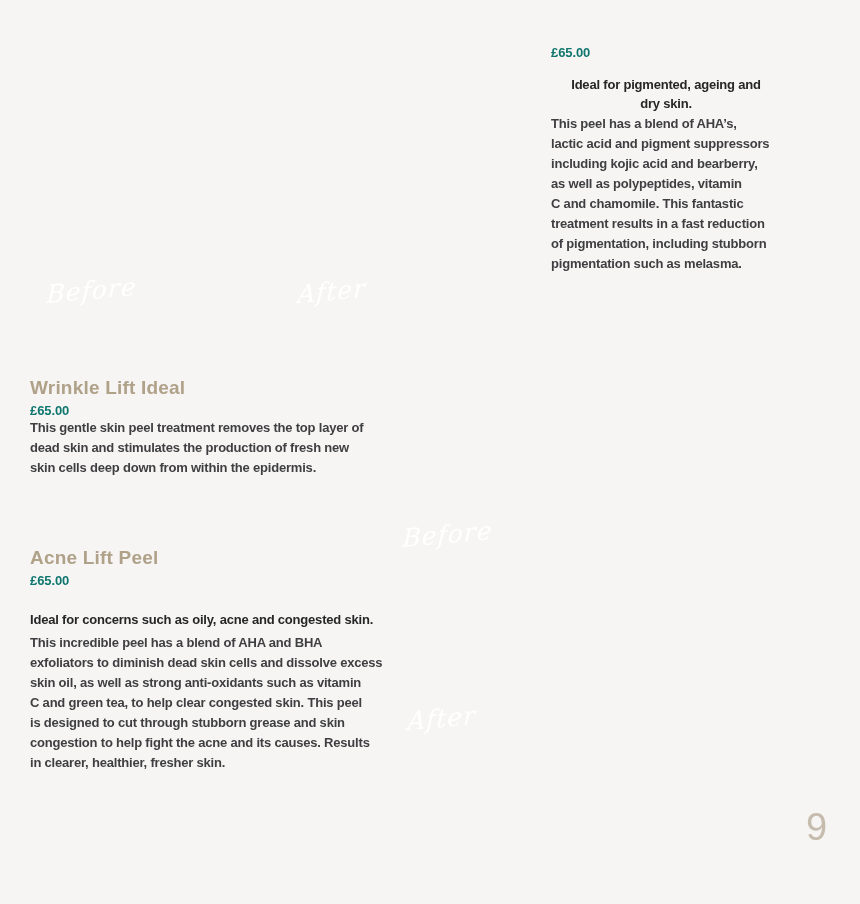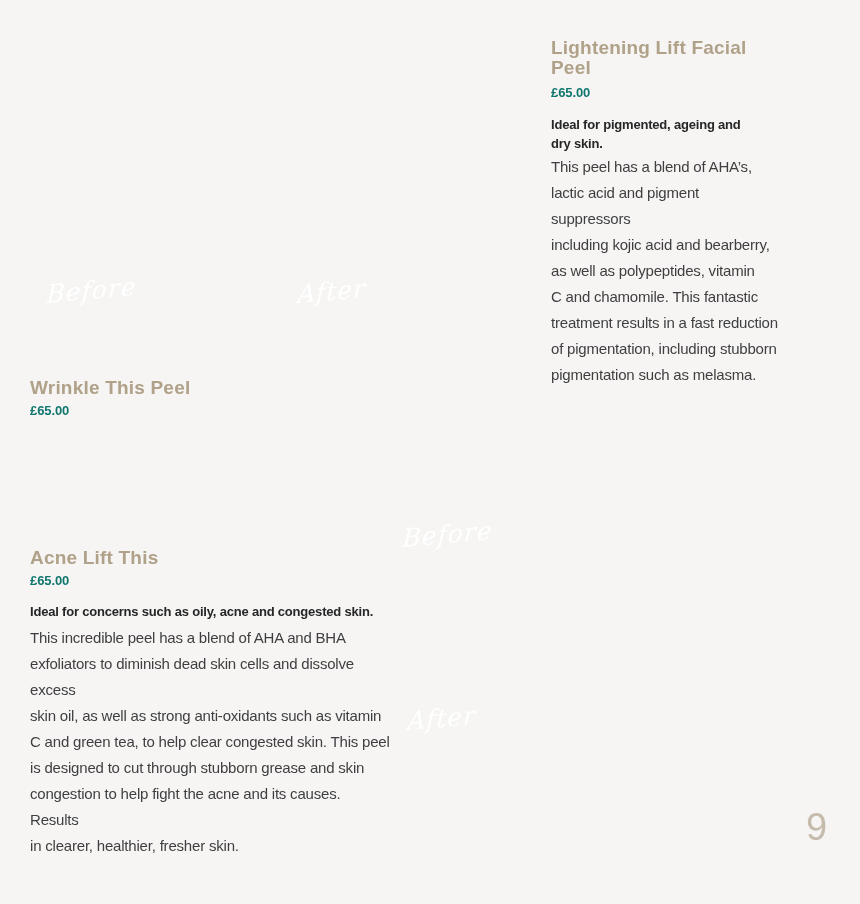--- a/index.html
+++ b/index.html
@@ -36,23 +36,23 @@
     margin: 0;
     font-size: 13px;
     font-weight: bold;
     line-height: 19px;
     color: #262627;
     letter-spacing: -0.2px;
     white-space: pre-line;
   }
   .section-body {
     margin: 0;
-    font-size: 15px;
-    font-weight: normal;
-    line-height: 26px;
+    font-size: 13px;
+    font-weight: bold;
+    line-height: 20px;
     color: #3f3f41;
     letter-spacing: -0.2px;
     white-space: pre-line;
   }
   .script-caption {
     font-family: "DejaVu Serif", serif;
     font-style: italic;
     font-size: 25px;
     color: #ffffff;
     letter-spacing: 1px;
@@ -63,68 +63,69 @@
   .page-number {
     font-size: 38px;
     font-weight: 100;
     color: #c6bcad;
     line-height: 1;
   }
 
   
   #sec-lightening       { left: 551px; top: 38px;  width: 230px; }
   #sec-lightening .section-price { margin-top: 7px; }
-  #sec-lightening .section-intro { margin-top: 15px; }
+  #sec-lightening .section-intro { margin-top: 15px; text-align: center; }
   #sec-lightening .section-body  { margin-top: 1px; }
 
   #sec-wrinkle          { left: 30px;  top: 378px; width: 362px; }
   #sec-wrinkle .section-price { margin-top: 5px; }
   #sec-wrinkle .section-intro { margin-top: 14px; }
   #sec-wrinkle .section-body  { margin-top: 0px; }
 
   #sec-acne             { left: 30px;  top: 548px; width: 362px; }
   #sec-acne .section-price { margin-top: 5px; }
-  #sec-acne .section-intro { margin-top: 14px; }
+  #sec-acne .section-intro { margin-top: 22px; }
   #sec-acne .section-body  { margin-top: 4px; }
 
   #cap-top-before { left: 46px;  top: 280px; }
   #cap-top-after  { left: 297px; top: 280px; }
   #cap-mid-before { left: 402px; top: 524px; }
   #cap-mid-after  { left: 407px; top: 707px; }
 
   #page-num { left: 806px; top: 808px; }
 </style>
 </head>
 <body>
 
 <div>
 
   <section class="abs" id="sec-lightening">
-    <h2 class="section-title">Lightening Lift Facial
-Peel</h2>
     <div class="section-price">£65.00</div>
     <p class="section-intro">Ideal for pigmented, ageing and
 dry skin.</p>
     <p class="section-body">This peel has a blend of AHA’s,
 lactic acid and pigment suppressors
 including kojic acid and bearberry,
 as well as polypeptides, vitamin
 C and chamomile. This fantastic
 treatment results in a fast reduction
 of pigmentation, including stubborn
 pigmentation such as melasma.</p>
   </section>
 
   <section class="abs" id="sec-wrinkle">
-    <h2 class="section-title">Wrinkle This Peel</h2>
+    <h2 class="section-title">Wrinkle Lift Ideal</h2>
     <div class="section-price">£65.00</div>
+    <p class="section-body">This gentle skin peel treatment removes the top layer of
+dead skin and stimulates the production of fresh new
+skin cells deep down from within the epidermis.</p>
   </section>
 
   <section class="abs" id="sec-acne">
-    <h2 class="section-title">Acne Lift This</h2>
+    <h2 class="section-title">Acne Lift Peel</h2>
     <div class="section-price">£65.00</div>
     <p class="section-intro">Ideal for concerns such as oily, acne and congested skin.</p>
     <p class="section-body">This incredible peel has a blend of AHA and BHA
 exfoliators to diminish dead skin cells and dissolve excess
 skin oil, as well as strong anti-oxidants such as vitamin
 C and green tea, to help clear congested skin. This peel
 is designed to cut through stubborn grease and skin
 congestion to help fight the acne and its causes. Results
 in clearer, healthier, fresher skin.</p>
   </section>

